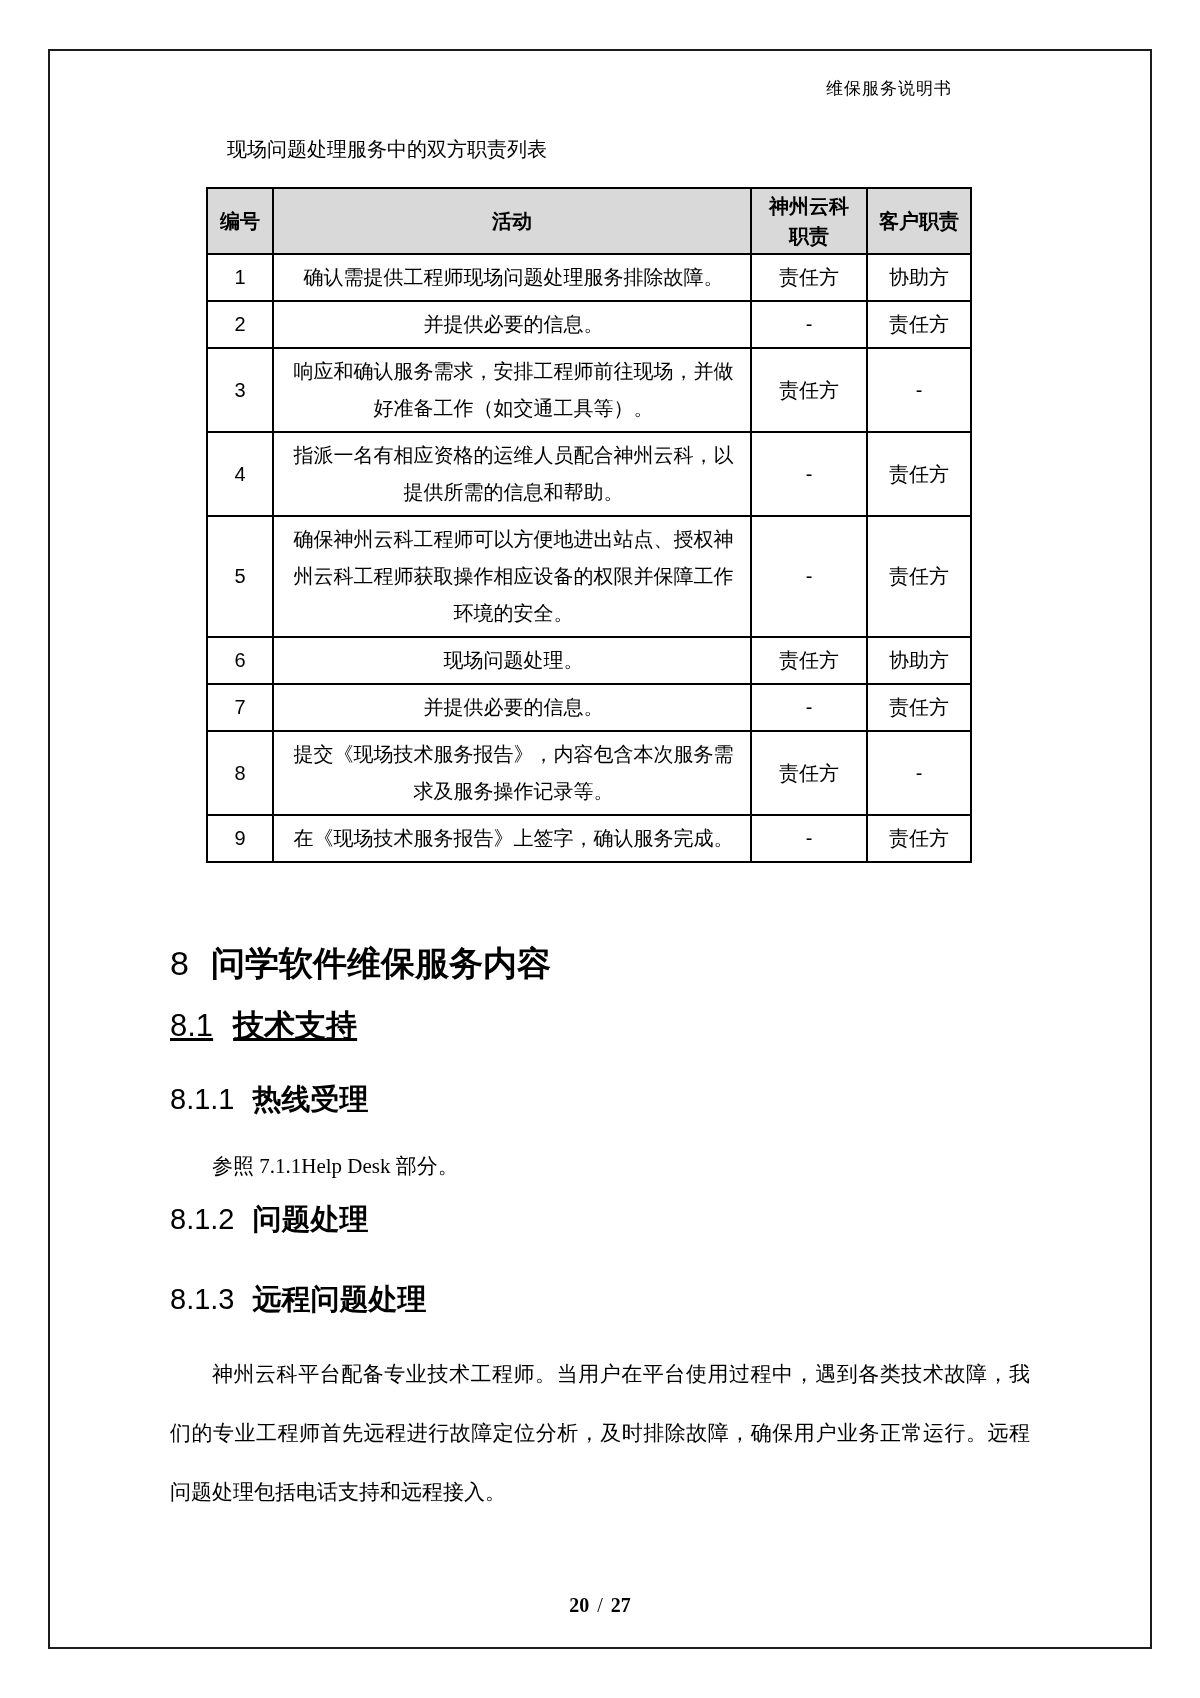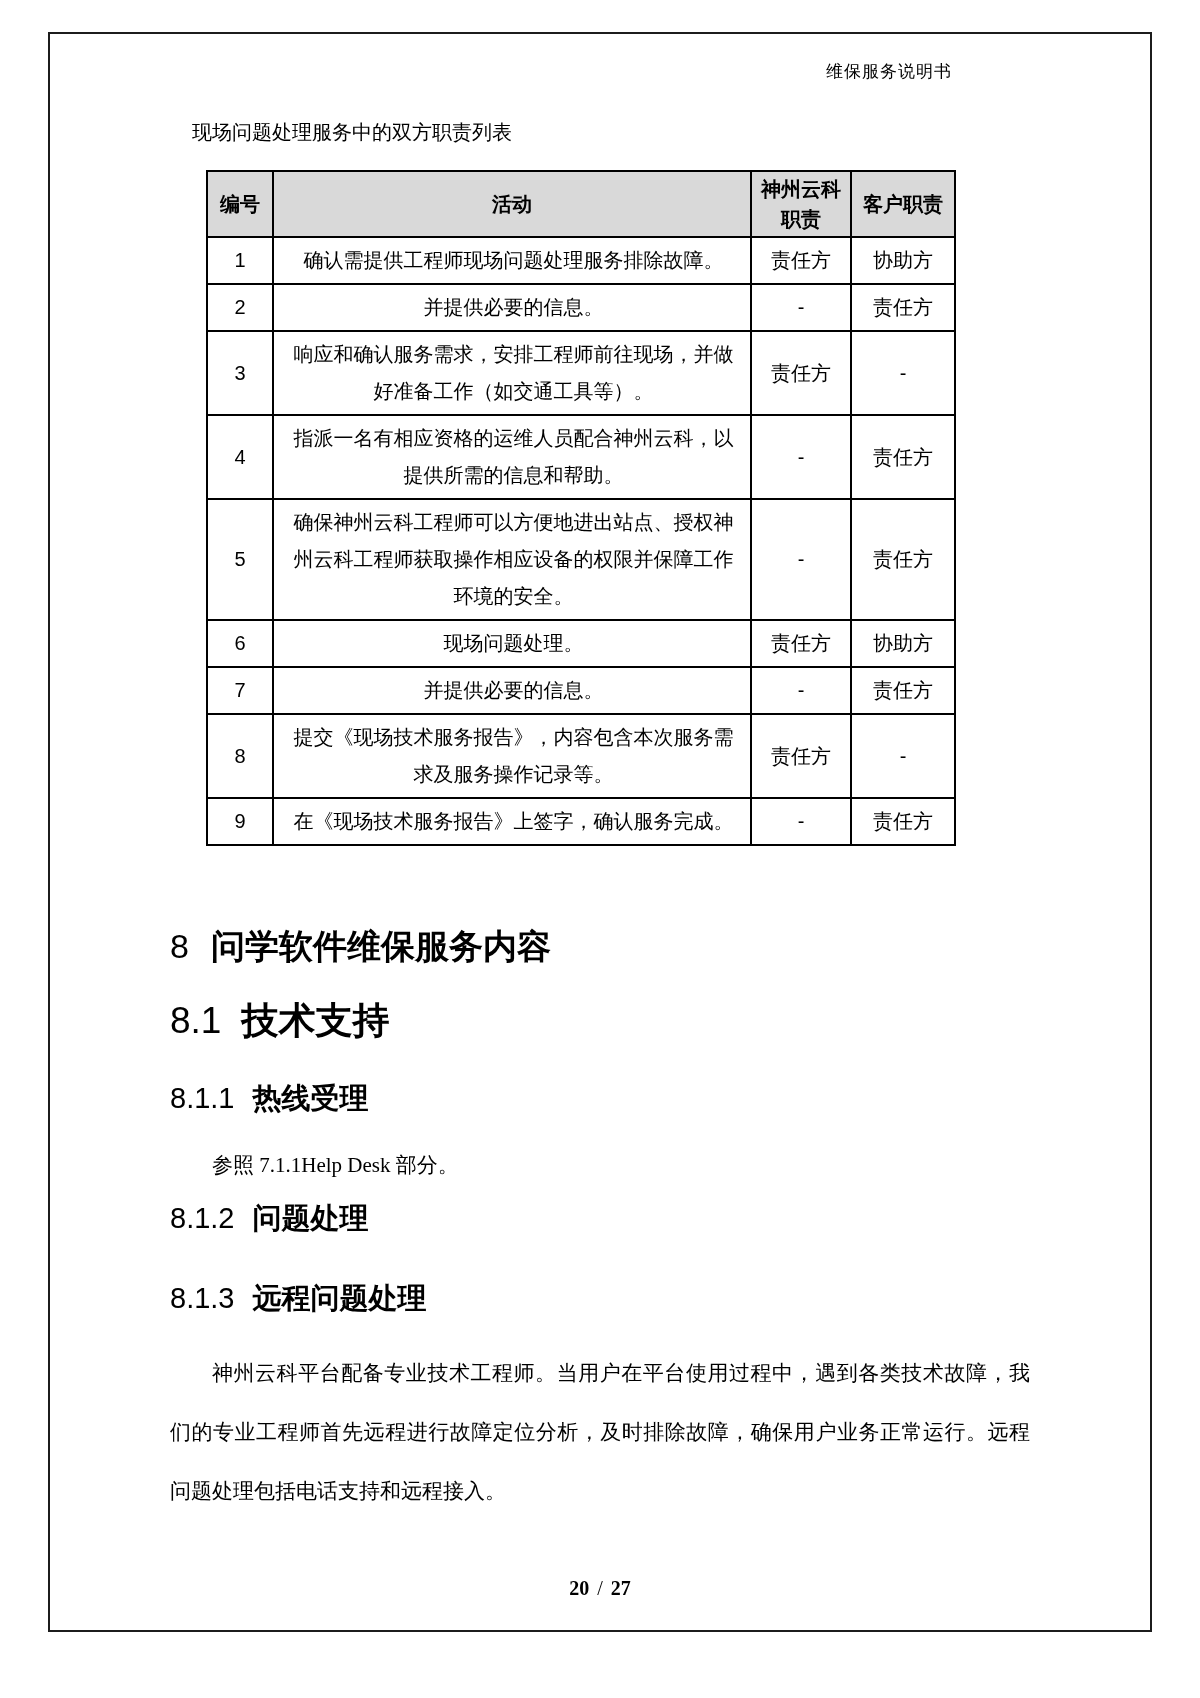--- a/index.html
+++ b/index.html
@@ -7,21 +7,21 @@
   body {
     width: 1200px;
     height: 1698px;
     position: relative;
     font-family: "Liberation Sans", "DejaVu Sans", sans-serif;
     color: #000;
   }
   .page-frame {
     position: absolute;
     left: 48px;
-    top: 32px;
+    top: 49px;
     width: 1104px;
     height: 1600px;
     border: 2px solid #1c1c1c;
     background: #fff;
   }
   .content {
     position: relative;
     width: 100%;
     height: 100%;
     padding: 0 120px;
@@ -29,21 +29,21 @@
   .doc-header {
     padding-top: 26px;
     text-align: right;
     padding-right: 78px;
     font-family: "Liberation Serif", "DejaVu Serif", serif;
     font-size: 17px;
     letter-spacing: 1px;
   }
   .table-caption {
     margin-top: 36px;
-    margin-left: 22px;
+    margin-left: 57px;
     font-size: 20px;
   }
   table.resp-table {
     margin-top: 24px;
     margin-left: 36px;
     width: 740px;
     border-collapse: collapse;
     table-layout: fixed;
   }
   .resp-table th, .resp-table td {
@@ -54,40 +54,40 @@
   .resp-table th {
     background: #d9d9d9;
     font-weight: 700;
     text-align: center;
     height: 66px;
     line-height: 30px;
     padding: 2px 4px;
   }
   .col-id       { width: 66px; }
   .col-activity { width: 478px; }
-  .col-dsck     { width: 100px; }
+  .col-dsck     { width: 116px; }
   .col-customer { width: 104px; }
   .resp-table td {
     line-height: 37px;
     padding: 4px 6px;
   }
   .resp-table td.cell-id,
   .resp-table td.cell-dsck,
   .resp-table td.cell-customer { text-align: center; }
   .resp-table td.cell-activity {
     text-align: center;
     padding-left: 13px;
     padding-right: 10px;
   }
   .heading { display: flex; align-items: baseline; }
   .h-num { font-weight: 400; }
   .h-title { font-weight: 700; }
   .heading-1 { margin-top: 78px; font-size: 34px; }
   .heading-1 .h-num { margin-right: 22px; }
-  .heading-2 { margin-top: 26px; font-size: 37px; }
+  .heading-2 { margin-top: 18px; font-size: 31px; text-decoration: underline; }
   .heading-2 .h-num { margin-right: 20px; }
   .heading-3 { margin-top: 33px; font-size: 29px; }
   .heading-3 .h-num { margin-right: 18px; }
   .heading-3b { margin-top: 20px; }
   .heading-3c { margin-top: 40px; }
   .ref-paragraph {
     margin-top: 32px;
     font-family: "Liberation Serif", "DejaVu Serif", serif;
     font-size: 21px;
     text-indent: 2em;

